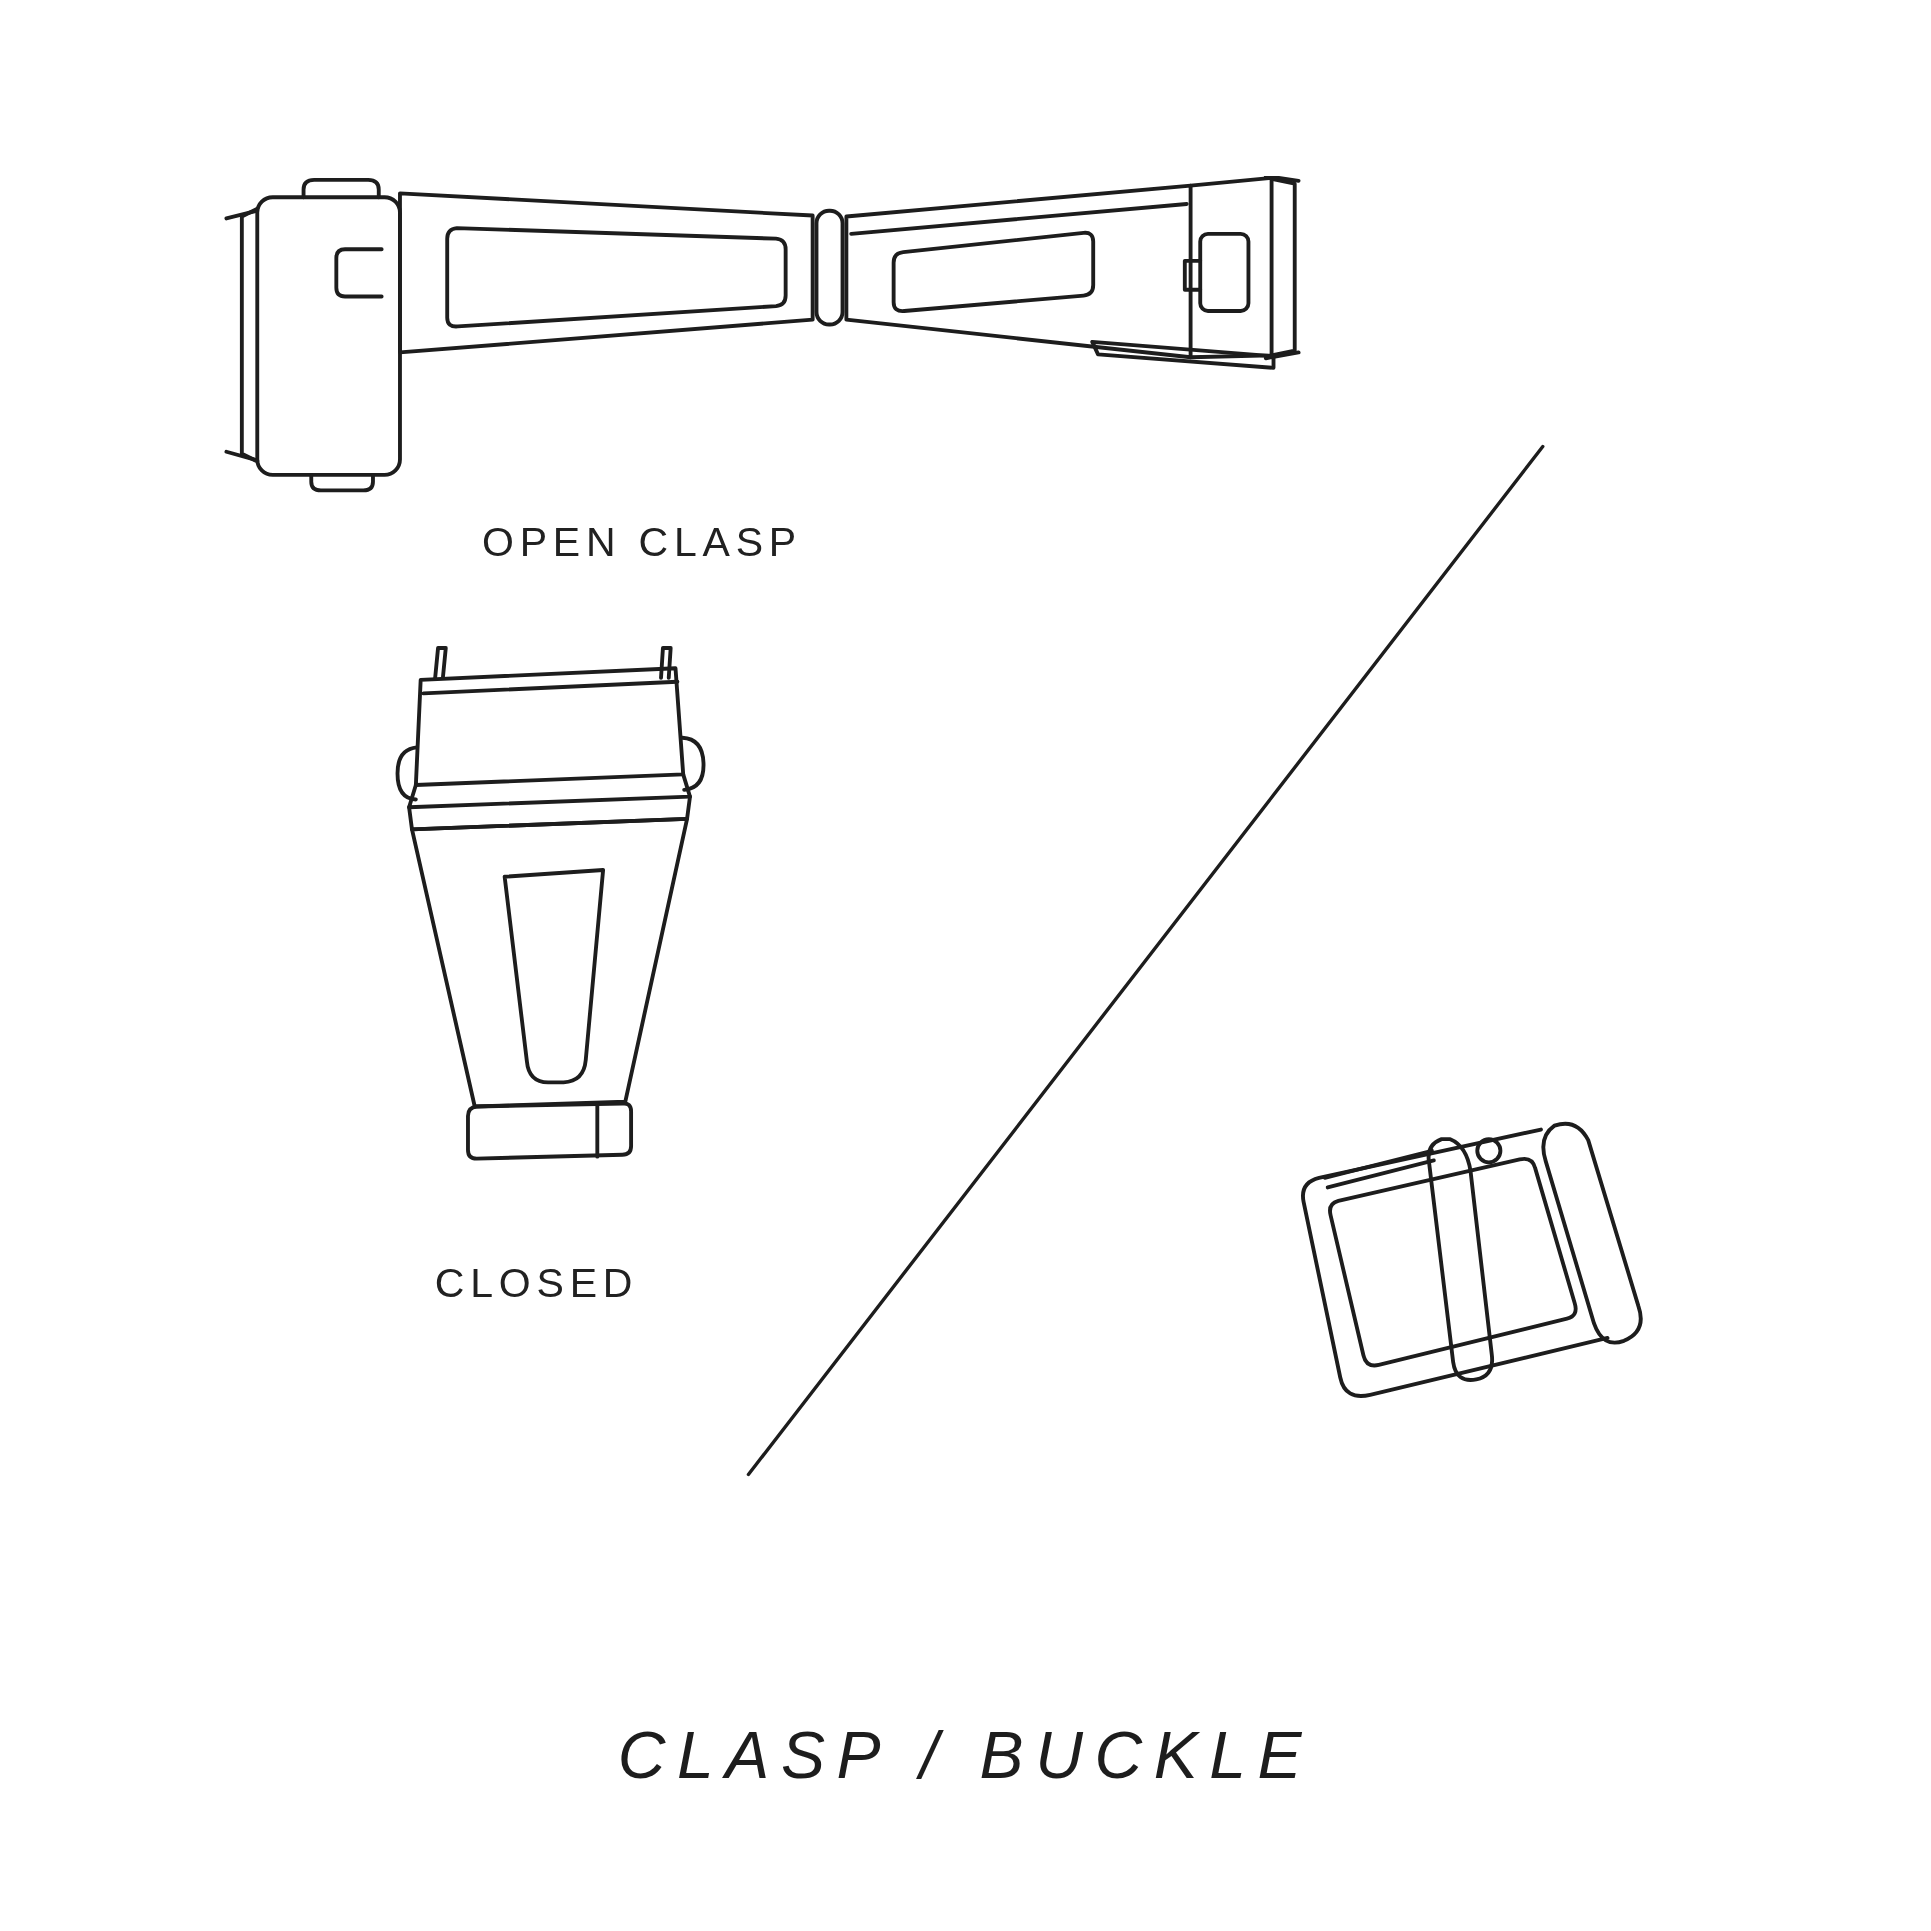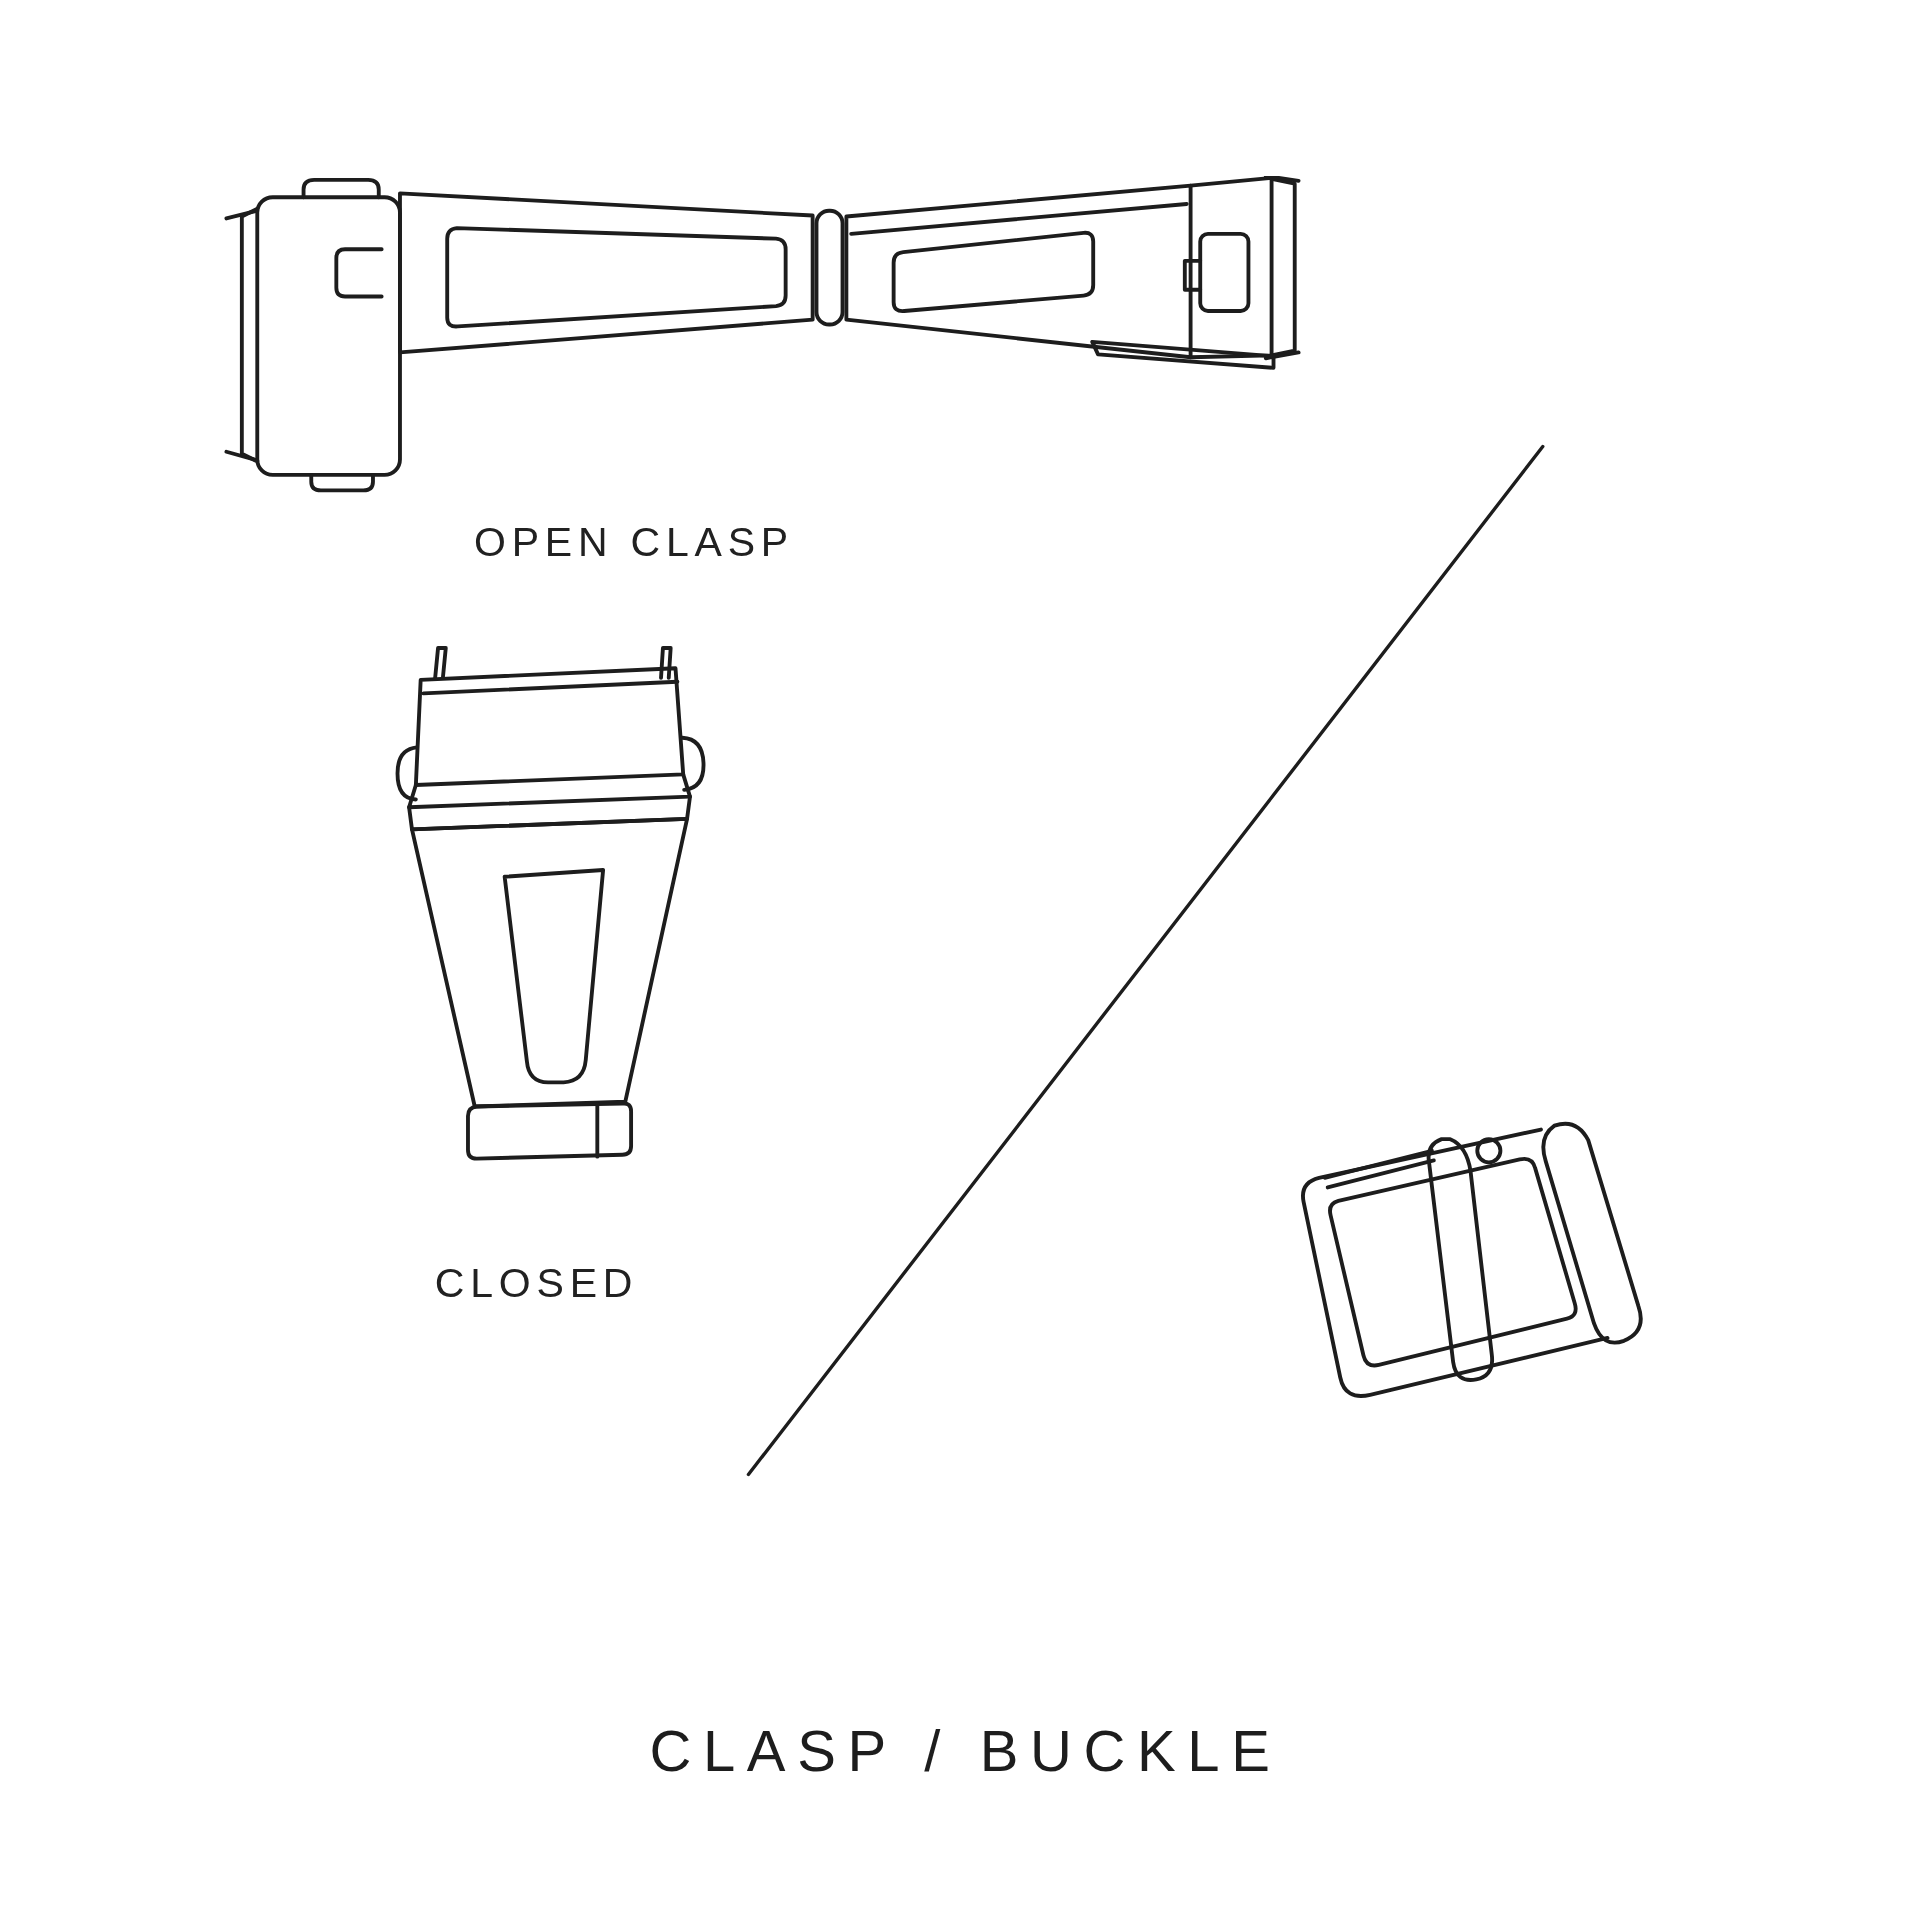--- a/index.html
+++ b/index.html
@@ -43,25 +43,26 @@
     letter-spacing: 5.8px;
     color: #212121;
     white-space: nowrap;
   }
   .title {
     position: absolute;
     left: 0;
     top: 1717px;
     width: 1931px;
     text-align: center;
-    font-size: 58px;
+    font-size: 66px;
     font-weight: 500;
     letter-spacing: 11.6px;
     color: #1d1d1d;
     white-space: nowrap;
+    font-style: italic;
   }
 </style>
 </head>
 <body>
 
 <div class="canvas">
 
   <svg class="fig" style="left:222px; top:176px;" width="1081" height="323" viewBox="0 0 1120 335">
     <g class="stroke">
 
@@ -97,21 +98,21 @@
       <path d="M1082 0 L1116 5"></path>
       <path d="M1082 189 L1116 183"></path>
 
       <path d="M902 172 L1090 187 L1090 199 L908 185 Z"></path>
 
       <rect x="1014" y="60" width="50" height="80" rx="8"></rect>
       <path d="M1014 88 L998 88 L998 118 L1014 118"></path>
     </g>
   </svg>
 
-  <div class="label" style="left:296px; top:519px; width:676px;">OPEN CLASP</div>
+  <div class="label" style="left:304px; top:519px; width:676px;">OPEN CLASP</div>
 
   <svg class="fig" style="left:384px; top:645px;" width="333" height="560" viewBox="0 0 345 580">
     <g class="stroke">
 
       <path d="M56 3 L53 34 M64 3 L61 34 M56 3 L64 3"></path>
       <path d="M289 3 L287 34 M297 3 L295 34 M289 3 L297 3"></path>
 
       <path d="M38 36 L302 24 L310 134 L33 145 Z"></path>
 
       <path d="M41 50 L304 38"></path>

